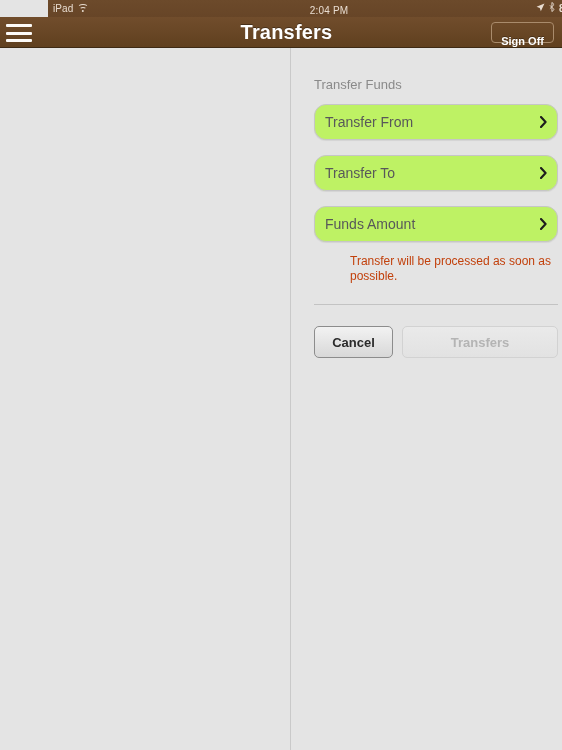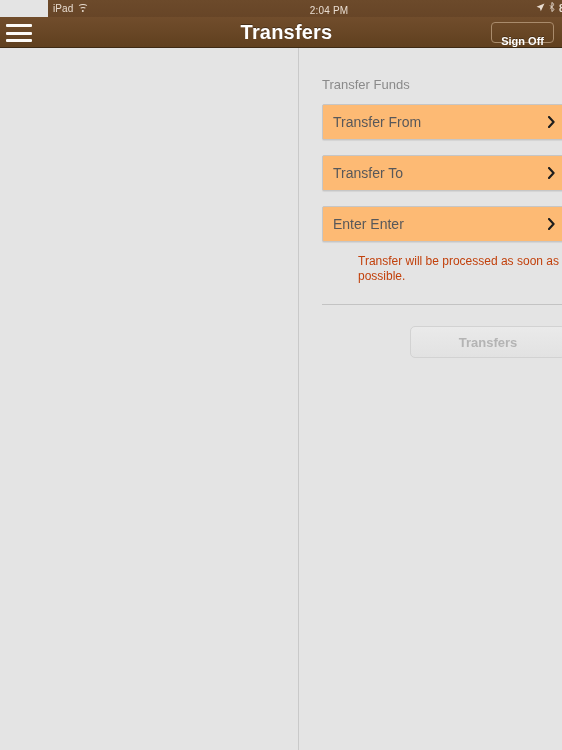--- a/index.html
+++ b/index.html
@@ -153,21 +153,21 @@
     border-radius: 4px;
     background: transparent;
     cursor: pointer;
     text-shadow: 0 -1px 0 rgba(0,0,0,.3);
     box-sizing: border-box;
   }
 
   
   .content {
     position: absolute;
-    top: 48px; left: 16px;
+    top: 48px; left: 8px;
     width: 524px;
     height: 702px;
     background: #e4e4e4;
   }
   .left-pane {
     position: absolute;
     left: 0; top: 0;
     width: 283px;
     height: 702px;
     background: #e4e4e4;
@@ -187,23 +187,23 @@
     left: 22px; top: 29px;
     font-size: 13px;
     color: #8a8a8a;
   }
 
   .field {
     position: absolute;
     left: 22px;
     width: 244px;
     height: 36px;
-    background: #fdba74;
+    background: #bef264;
     border: 1px solid #c6c6c6;
-    border-radius: 2px;
+    border-radius: 12px;
     box-sizing: border-box;
     box-shadow: 0 1px 1px rgba(0,0,0,.07);
     cursor: pointer;
   }
   .field .label {
     position: absolute;
     left: 10px; top: 0;
     height: 34px;
     line-height: 34px;
     font-size: 14px;
@@ -329,29 +329,30 @@
       <div class="field field-2">
         <span class="label">Transfer To</span>
         <span class="chevron">
           <svg width="7" height="12" viewBox="0 0 7 12">
               <path d="M1 1 L5.6 6 L1 11" fill="none" stroke="#1d1d1d" stroke-width="2.1" stroke-linecap="round" stroke-linejoin="round"></path>
             </svg>
         </span>
       </div>
 
       <div class="field field-3">
-        <span class="label">Enter Enter</span>
+        <span class="label">Funds Amount</span>
         <span class="chevron">
           <svg width="7" height="12" viewBox="0 0 7 12">
               <path d="M1 1 L5.6 6 L1 11" fill="none" stroke="#1d1d1d" stroke-width="2.1" stroke-linecap="round" stroke-linejoin="round"></path>
             </svg>
         </span>
       </div>
 
       <div class="helper">Transfer will be processed as soon as possible.</div>
 
       <div class="divider"></div>
 
+      <button class="btn btn-cancel">Cancel</button>
       <button class="btn btn-continue" disabled="">Transfers</button>
 
     </div>
   </div>
 </div>
 
 </body></html>

